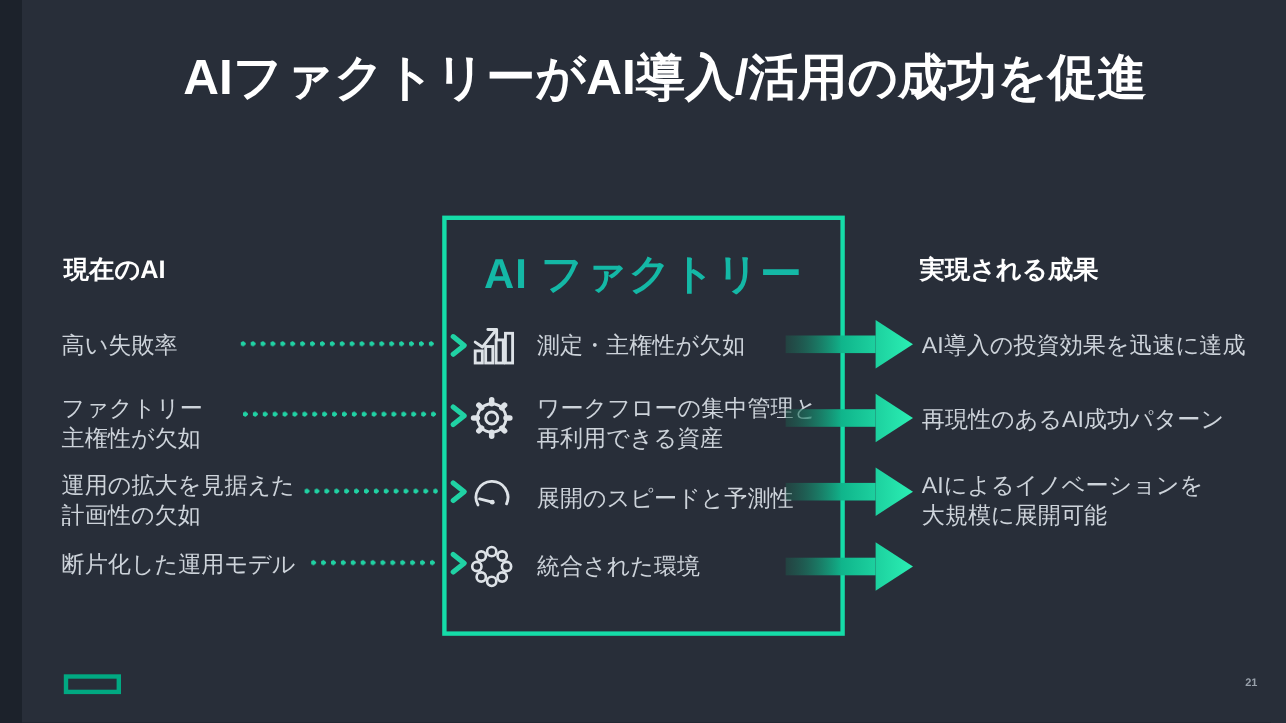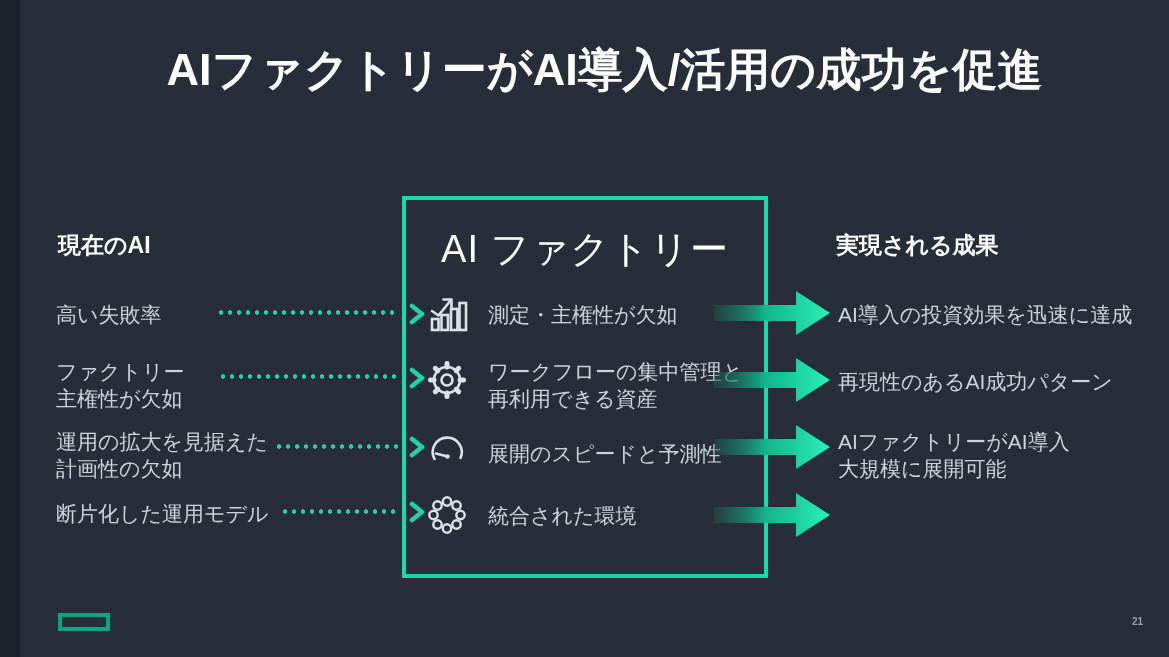--- a/index.html
+++ b/index.html
@@ -25,21 +25,21 @@
     position:absolute;color:#FFFFFF;
     font-size:23px;font-weight:bold;
   }
   .center-box{
     position:absolute;left:382px;top:196px;
     width:358px;height:374px;
     border:4px solid #15DCA8;
   }
   .box-title{
     margin-top:24px;text-align:center;
-    color:#ffffff;font-size:38px;font-weight:normal;letter-spacing:1px;
+    color:#14b8a6;font-size:38px;font-weight:bold;letter-spacing:1px;
   }
   .itext{
     position:absolute;color:#CDD3DA;
     font-size:21px;line-height:27px;white-space:nowrap;
   }
   .dots{
     position:absolute;height:5px;
     background-image:radial-gradient(circle at 3px 2.5px, #20D2A4 2px, rgba(0,0,0,0) 2.4px);
     background-size:9px 5px;background-repeat:repeat-x;
   }
@@ -173,21 +173,21 @@
   <div class="itext" style="left:468px;top:440px;">
     <span>展開のスピードと予測性</span>
   </div>
   <div class="arrow" style="left:694px;top:423px;">
     <svg width="116" height="48" viewBox="0 0 116 48">
       <rect x="0" y="16" width="82" height="16" fill="url(#arrowGrad)"></rect>
       <polygon points="82,2 116,24 82,46" fill="url(#arrowGrad)"></polygon>
     </svg>
   </div>
   <div class="itext" style="left:818px;top:428px;">
-    <div>AIファクトリーがAI導入</div>
+    <div>AIによるイノベーションを</div>
     <div>大規模に展開可能</div>
   </div>
 
   <div class="itext" style="left:36px;top:500px;">
     <span>断片化した運用モデル</span>
   </div>
   <div class="dots" style="left:262px;top:509px;width:116px;"></div>
   <div class="chev" style="left:388px;top:501px;">
     <svg width="18" height="22" viewBox="0 0 18 22">
         <polyline points="4,3 14,11 4,19" fill="none" stroke="#20D2A4" stroke-width="4.6" stroke-linecap="round" stroke-linejoin="round"></polyline>

